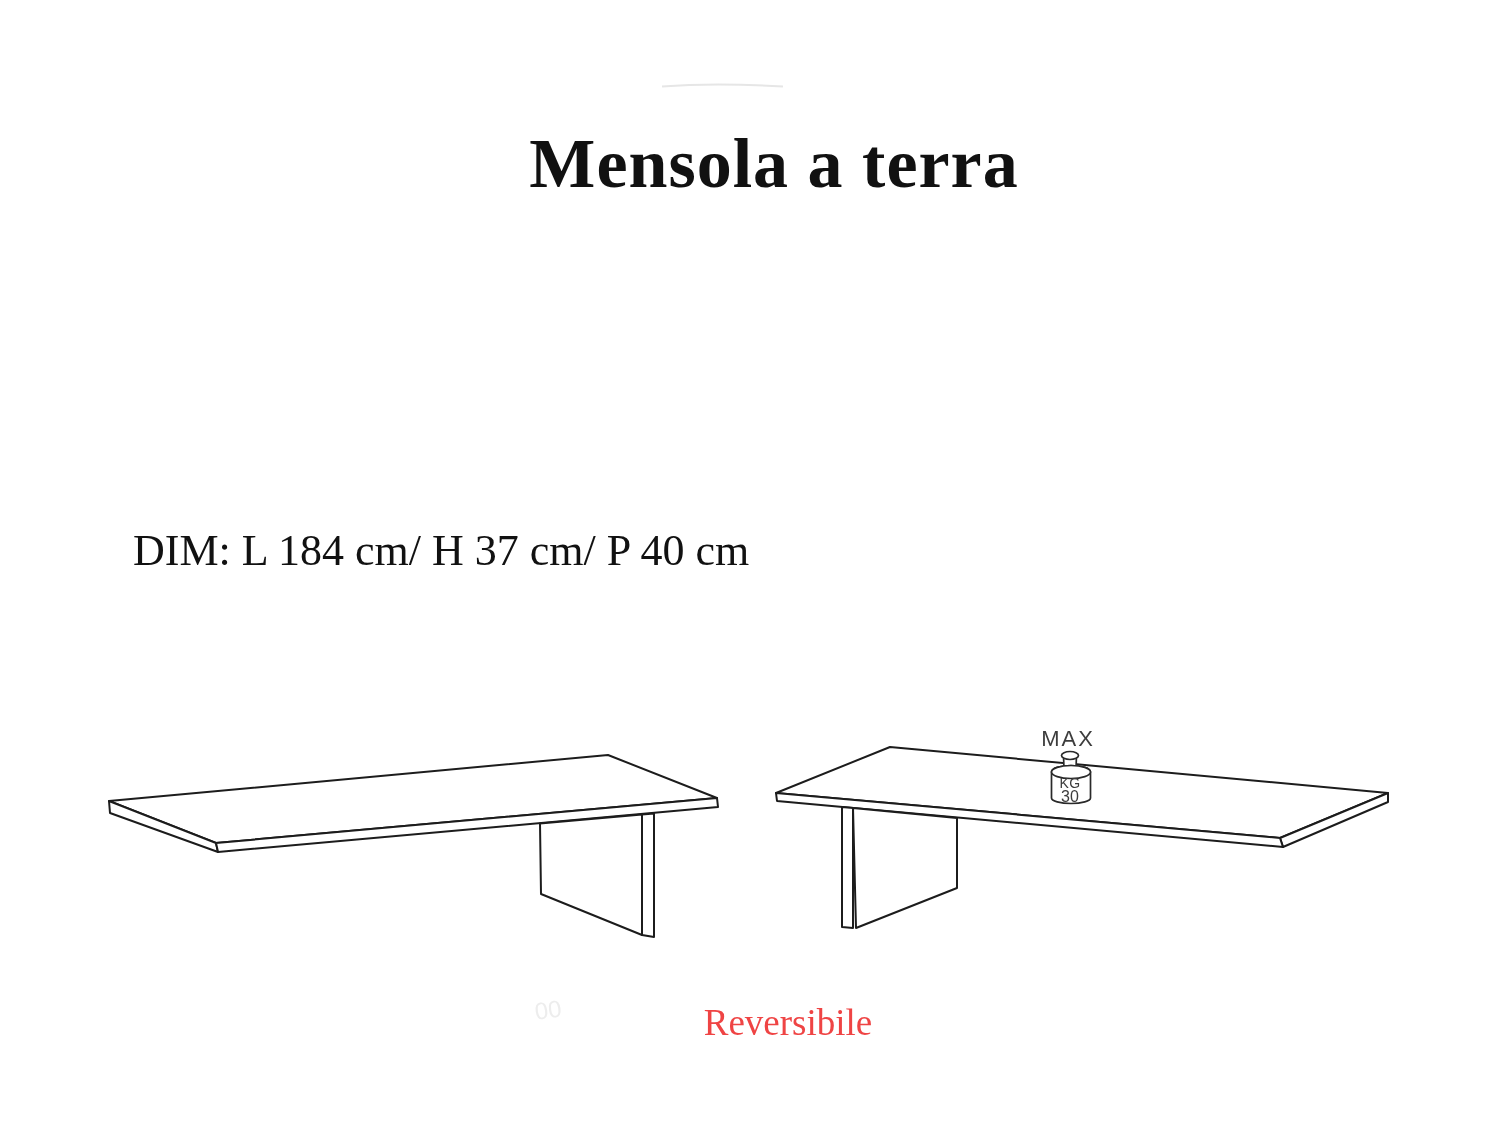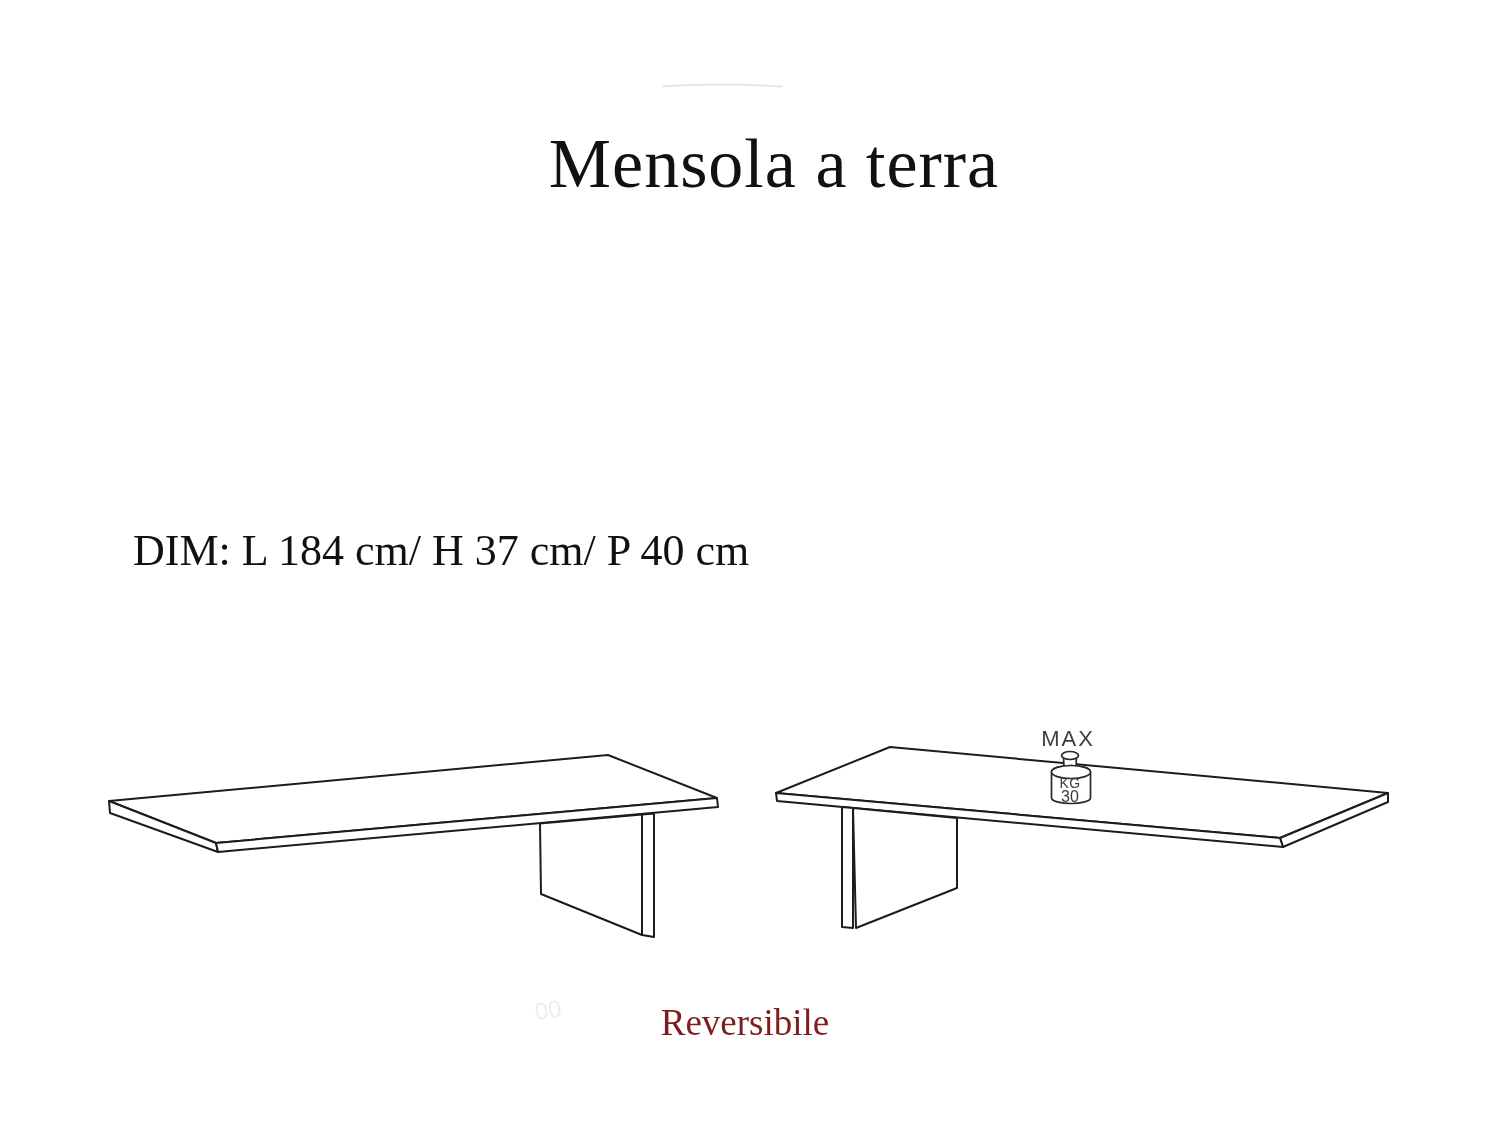--- a/index.html
+++ b/index.html
@@ -18,38 +18,39 @@
   .page-title {
     position: absolute;
     top: 129px;
     left: 774px;
     transform: translateX(-50%);
     font-size: 70px;
     line-height: 1;
     letter-spacing: 1px;
     color: #111111;
     white-space: nowrap;
+    font-weight: bold;
   }
   .dims-label {
     position: absolute;
     top: 529px;
     left: 133px;
     font-size: 44px;
     line-height: 1;
     color: #111111;
     white-space: nowrap;
   }
   .footer-label {
     position: absolute;
     top: 1004px;
-    left: 745px;
+    left: 788px;
     transform: translateX(-50%);
     font-size: 37px;
     line-height: 1;
-    color: #7f1d1d;
+    color: #ef4444;
     white-space: nowrap;
     font-family: Liberation Serif, serif;
   }
   .diagram-svg {
     position: absolute;
     top: 0;
     left: 0;
   }
   .outline {
     fill: #ffffff;

